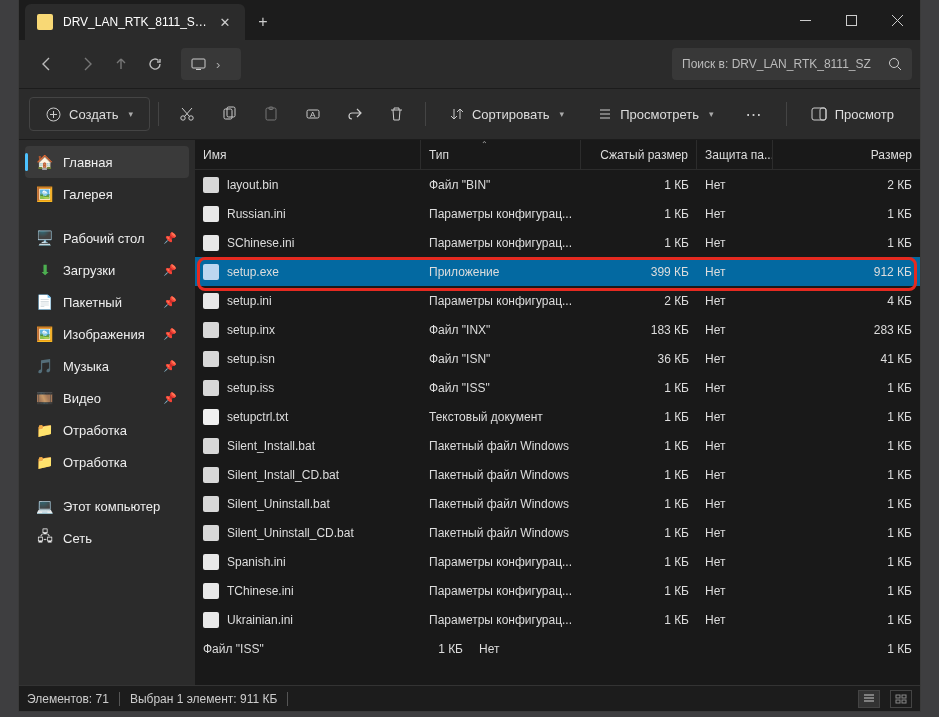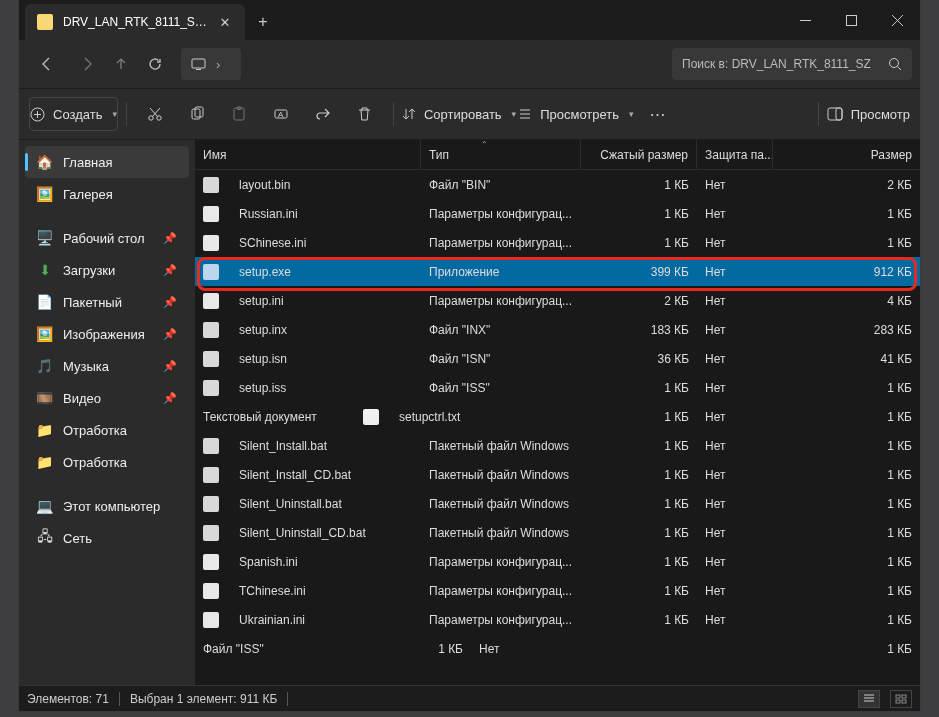--- a/index.html
+++ b/index.html
@@ -13,21 +13,21 @@
   .newtab{width:36px;display:flex;align-items:center;justify-content:center;color:#ccc;font-size:16px;margin-top:4px}
   .spacer{flex:1}
   .winbtn{width:46px;display:flex;align-items:center;justify-content:center;color:#ccc;font-size:11px}
   .winbtn.close{width:46px}
   .navrow{height:48px;background:#2b2b2b;display:flex;align-items:center;padding:0 8px;gap:0}
   .navbtn{width:40px;height:32px;display:flex;align-items:center;justify-content:center;color:#bbb;border-radius:4px}
   .addr{flex:0 0 auto;display:flex;align-items:center;margin-left:6px;height:32px;background:#383838;border-radius:4px;padding:0 10px;gap:10px;color:#ccc;min-width:60px}
   .search{flex:0 0 auto;margin-left:auto;display:flex;align-items:center;height:32px;background:#383838;border-radius:4px;padding:0 10px;gap:10px;color:#ccc;width:240px}
   .search-txt{flex:1;white-space:nowrap;overflow:hidden;text-overflow:ellipsis;font-size:12px;color:#bbb}
   .toolbar{height:52px;background:#2b2b2b;border-top:1px solid #1c1c1c;border-bottom:1px solid #1c1c1c;display:flex;align-items:center;padding:0 10px;gap:2px}
-  .tbtn{height:34px;display:flex;align-items:center;gap:8px;padding:0 0;color:#ddd;border-radius:4px;font-size:13px}
+  .tbtn{height:34px;display:flex;align-items:center;gap:8px;padding:0 16px;color:#ddd;border-radius:4px;font-size:13px}
   .tbtn .caret{color:#aaa;font-size:9px;margin-left:2px}
   .tbtn.icon{padding:0;width:40px;justify-content:center}
   .sep{width:1px;height:24px;background:#444;margin:0 6px}
   .tspace{flex:1}
   .body{flex:1;display:flex;min-height:0;background:#191919}
   .side{width:176px;background:#2b2b2b;padding:6px 0;overflow:hidden}
   .sitem{height:32px;display:flex;align-items:center;gap:10px;padding:0 12px;color:#eee;font-size:13px;border-radius:4px;margin:0 6px}
   .sitem.sel{background:#3a3a3a;position:relative}
   .sitem.sel::before{content:"";position:absolute;left:0;top:7px;bottom:7px;width:3px;background:#4cc2ff;border-radius:2px}
   .sico{width:16px;height:16px;display:flex;align-items:center;justify-content:center;font-size:14px}
@@ -37,21 +37,21 @@
   .hdr{height:30px;display:flex;align-items:center;background:#191919;border-bottom:1px solid #2c2c2c;color:#ddd;font-size:12px}
   .col{padding:0 8px;white-space:nowrap;overflow:hidden;text-overflow:ellipsis;border-right:1px solid #2c2c2c;height:100%;display:flex;align-items:center}
   .c-name{width:226px}
   .c-type{width:160px}
   .c-comp{width:116px;justify-content:flex-end}
   .c-prot{width:76px}
   .c-size{flex:1;justify-content:flex-end;padding-right:8px;border-right:none}
   .rows{flex:1;overflow:hidden}
   .row{height:29px;display:flex;align-items:center;color:#ddd;font-size:12px}
   .row .col{border-right:none}
-  .row .c-name{display:flex;gap:20px}
+  .row .c-name{display:flex;gap:8px}
   .row.sel{background:#0369a1}
   .fico{width:16px;height:16px;background:#e8e8e8;border-radius:2px;flex:0 0 auto;position:relative}
   .fico.bin{background:#d8d8d8}
   .fico.ini{background:#e8e8e8}
   .fico.exe{background:#bcd6f0}
   .fico.bat{background:#d8d8d8}
   .fico.txt{background:#f0f0f0}
   .asc{font-size:8px;color:#aaa;position:absolute;left:286px;top:0}
   .hdr{position:relative}
   .hl{position:absolute;border:3px solid #e62a20;border-radius:8px;pointer-events:none;z-index:10}
@@ -366,25 +366,25 @@
             <div class="col c-name">
               <span class="fico bin"></span>
               <span>setup.iss</span>
             </div>
             <div class="col c-type">Файл "ISS"</div>
             <div class="col c-comp">1 КБ</div>
             <div class="col c-prot">Нет</div>
             <div class="col c-size">1 КБ</div>
           </div>
           <div class="row">
-            <div class="col c-type">Текстовый документ</div>
             <div class="col c-name">
               <span class="fico txt"></span>
               <span>setupctrl.txt</span>
             </div>
+            <div class="col c-type">Текстовый документ</div>
             <div class="col c-comp">1 КБ</div>
             <div class="col c-prot">Нет</div>
             <div class="col c-size">1 КБ</div>
           </div>
           <div class="row">
             <div class="col c-name">
               <span class="fico bat"></span>
               <span>Silent_Install.bat</span>
             </div>
             <div class="col c-type">Пакетный файл Windows</div>

